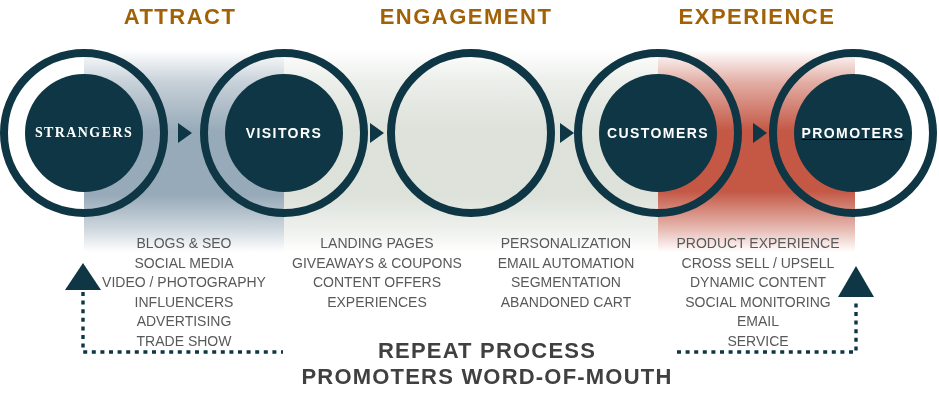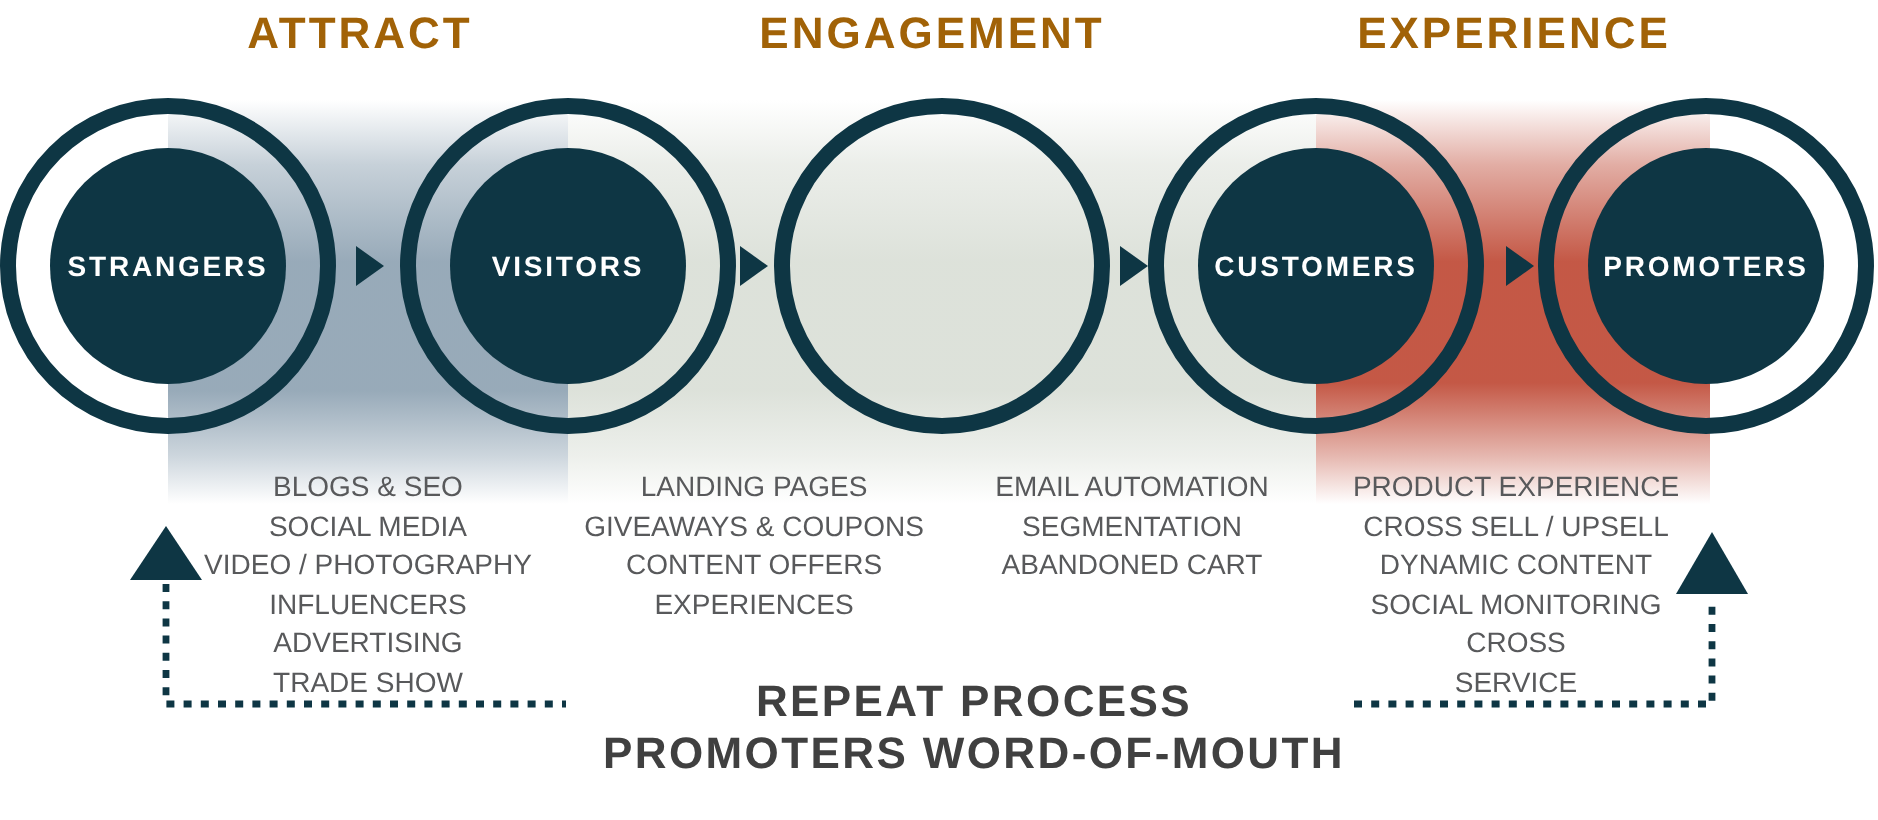--- a/index.html
+++ b/index.html
@@ -20,25 +20,25 @@
     font-size:22px;font-weight:800;letter-spacing:1.5px;color:#a16207;white-space:nowrap;}
   .phase-attract{left:180px;}
   .phase-engagement{left:466px;}
   .phase-experience{left:757px;}
   
   .ring{position:absolute;top:49px;width:168px;height:168px;box-sizing:border-box;
     border:8px solid #0e3644;border-radius:50%;}
   .core{position:absolute;top:74px;width:118px;height:118px;border-radius:50%;
     background:#0e3644;display:flex;align-items:center;justify-content:center;}
   .core span{color:#ffffff;font-weight:700;font-size:14px;letter-spacing:1.4px;white-space:nowrap;}
-  .ring-0{left:0px;}   .core-0{left:25px;}
+  .ring-0{left:0px;}   .core-0{left:25px;font-family:Liberation Serif, serif;}
   .ring-1{left:200px;} .core-1{left:225px;}
   .ring-2{left:387px;} .core-2{left:412px;}
   .ring-3{left:574px;} .core-3{left:599px;}
-  .ring-4{left:769px;} .core-4{left:794px;}
+  .ring-4{left:769px;} .core-4{left:794px;text-decoration:underline;}
   
   .flow-arrow{position:absolute;top:123px;width:0;height:0;
     border-top:10px solid transparent;border-bottom:10px solid transparent;
     border-left:14px solid #0e3644;}
   .flow-0{left:178px;} .flow-1{left:370px;} .flow-2{left:560px;} .flow-3{left:753px;}
   
   .col{position:absolute;top:234px;transform:translateX(-50%);text-align:center;
     font-size:14px;line-height:19.5px;color:#58595b;white-space:nowrap;}
   .col-0{left:184px;} .col-1{left:377px;} .col-2{left:566px;} .col-3{left:758px;}
   
@@ -92,30 +92,31 @@
     <div>ADVERTISING</div>
     <div>TRADE SHOW</div>
   </div>
   <div class="col col-1">
     <div>LANDING PAGES</div>
     <div>GIVEAWAYS &amp; COUPONS</div>
     <div>CONTENT OFFERS</div>
     <div>EXPERIENCES</div>
   </div>
   <div class="col col-2">
+    <div>PERSONALIZATION</div>
     <div>EMAIL AUTOMATION</div>
     <div>SEGMENTATION</div>
     <div>ABANDONED CART</div>
   </div>
   <div class="col col-3">
     <div>PRODUCT EXPERIENCE</div>
     <div>CROSS SELL / UPSELL</div>
     <div>DYNAMIC CONTENT</div>
     <div>SOCIAL MONITORING</div>
-    <div>CROSS</div>
+    <div>EMAIL</div>
     <div>SERVICE</div>
   </div>
 
   <div class="footer">
     <div>REPEAT PROCESS</div>
     <div>PROMOTERS WORD-OF-MOUTH</div>
   </div>
 
   <svg class="overlay" width="939" height="410" viewBox="0 0 939 410">
     <g>

